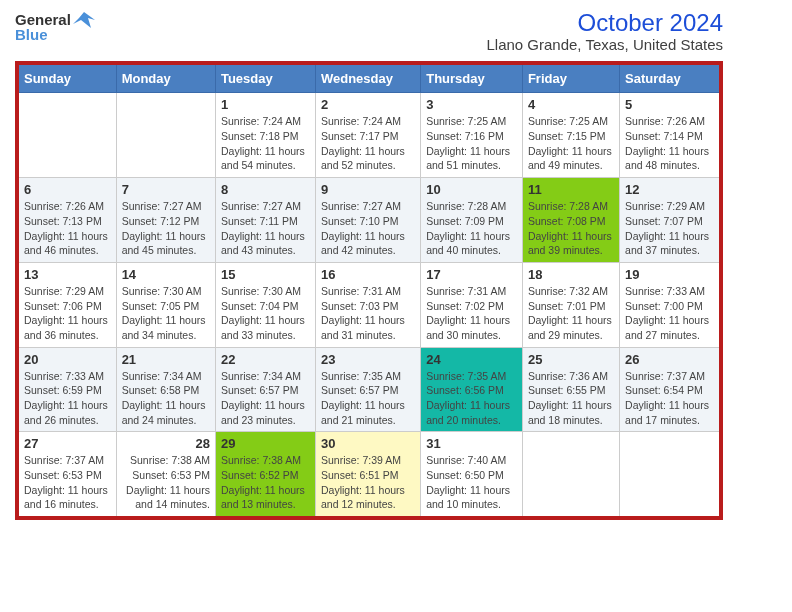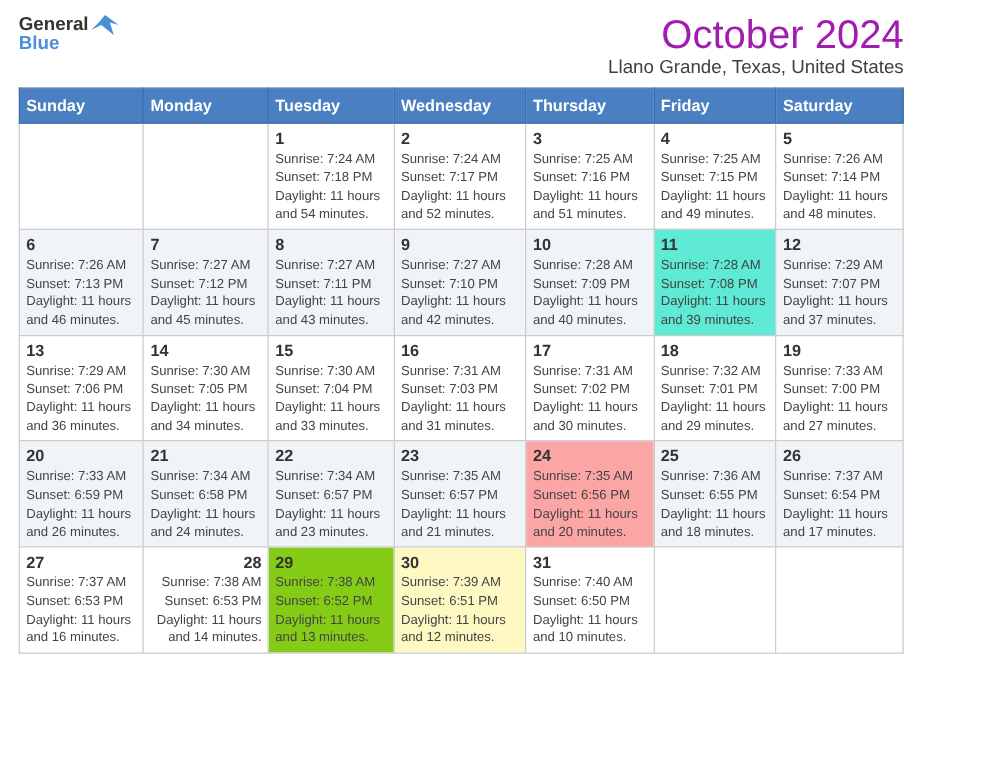--- a/index.html
+++ b/index.html
@@ -17,34 +17,34 @@
     .header {
       display: flex;
       justify-content: space-between;
       align-items: flex-start;
       margin-bottom: 8px;
     }
     .title-block {
       text-align: right;
     }
     .title-block h1 {
-      font-size: 32px;
+      font-size: 24px;
       font-weight: normal;
-      color: #a21caf;
+      color: #1d4ed8;
       line-height: 1.1;
     }
     .title-block h2 {
       font-size: 15px;
       font-weight: normal;
       color: #404040;
     }
     .calendar {
       width: 100%;
       border-collapse: collapse;
-      border: 1px solid #b91c1c;
+      border: 4px solid #b91c1c;
     }
     .calendar th {
       background-color: #4a7fc1;
       color: #fff;
       font-size: 13px;
       font-weight: bold;
       padding: 6px 5px;
       border: 1px solid #3a6aaa;
       text-align: left;
     }
@@ -159,21 +159,21 @@
             <div class="cell-content">Sunrise: 7:27 AM<br>Sunset: 7:11 PM<br>Daylight: 11 hours and 43 minutes.</div>
           </td>
           <td style="background: rgb(240, 244, 248);">
             <span class="day-number">9</span>
             <div class="cell-content">Sunrise: 7:27 AM<br>Sunset: 7:10 PM<br>Daylight: 11 hours and 42 minutes.</div>
           </td>
           <td style="background: rgb(240, 244, 248);">
             <span class="day-number">10</span>
             <div class="cell-content">Sunrise: 7:28 AM<br>Sunset: 7:09 PM<br>Daylight: 11 hours and 40 minutes.</div>
           </td>
-          <td style="background: #5eead4; margin-top: 44px;">
+          <td style="background: #84cc16; margin-top: 44px;">
             <span class="day-number">11</span>
             <div class="cell-content">Sunrise: 7:28 AM<br>Sunset: 7:08 PM<br>Daylight: 11 hours and 39 minutes.</div>
           </td>
           <td style="background: rgb(240, 244, 248);">
             <span class="day-number">12</span>
             <div class="cell-content">Sunrise: 7:29 AM<br>Sunset: 7:07 PM<br>Daylight: 11 hours and 37 minutes.</div>
           </td>
         </tr>
         <tr>
           <td style="background: rgb(255, 255, 255);">
@@ -215,21 +215,21 @@
             <div class="cell-content">Sunrise: 7:34 AM<br>Sunset: 6:58 PM<br>Daylight: 11 hours and 24 minutes.</div>
           </td>
           <td style="background: rgb(240, 244, 248);">
             <span class="day-number">22</span>
             <div class="cell-content">Sunrise: 7:34 AM<br>Sunset: 6:57 PM<br>Daylight: 11 hours and 23 minutes.</div>
           </td>
           <td style="background: rgb(240, 244, 248);">
             <span class="day-number">23</span>
             <div class="cell-content">Sunrise: 7:35 AM<br>Sunset: 6:57 PM<br>Daylight: 11 hours and 21 minutes.</div>
           </td>
-          <td style="background: #fca5a5; margin-left: 47px;">
+          <td style="background: #14b8a6; margin-left: 47px;">
             <span class="day-number">24</span>
             <div class="cell-content">Sunrise: 7:35 AM<br>Sunset: 6:56 PM<br>Daylight: 11 hours and 20 minutes.</div>
           </td>
           <td style="background: rgb(240, 244, 248);">
             <span class="day-number">25</span>
             <div class="cell-content">Sunrise: 7:36 AM<br>Sunset: 6:55 PM<br>Daylight: 11 hours and 18 minutes.</div>
           </td>
           <td style="background: rgb(240, 244, 248);">
             <span class="day-number">26</span>
             <div class="cell-content">Sunrise: 7:37 AM<br>Sunset: 6:54 PM<br>Daylight: 11 hours and 17 minutes.</div>

